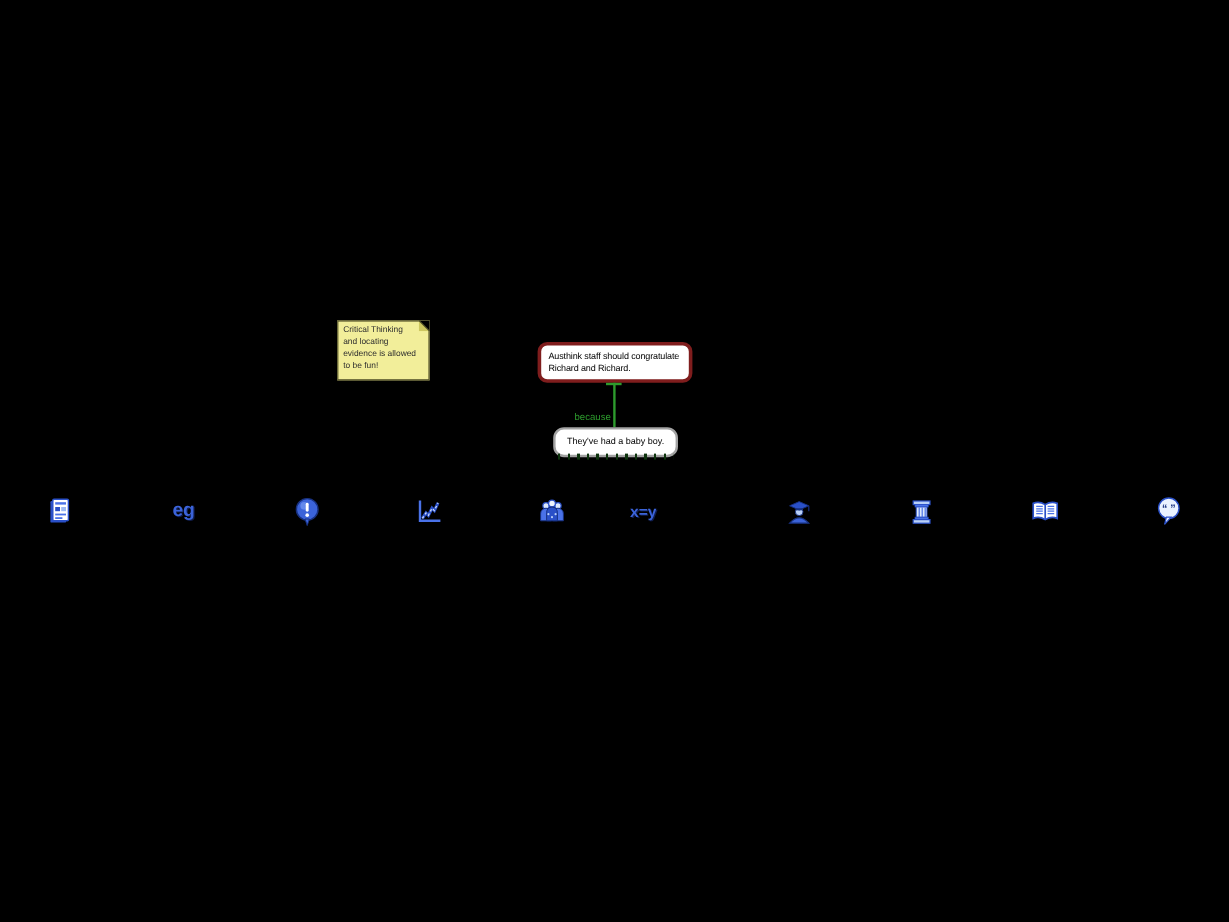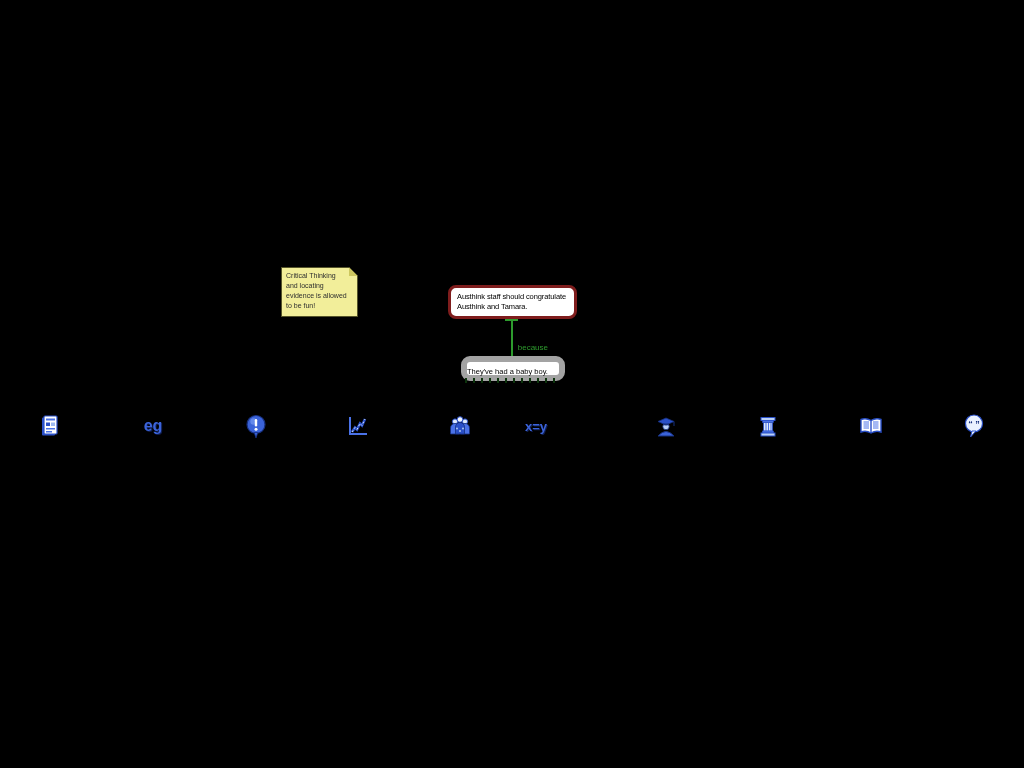--- a/index.html
+++ b/index.html
@@ -17,26 +17,26 @@
   
   .claim{
     position:absolute;left:448px;top:285px;width:129px;height:34px;
     background:#ffffff;border:3px solid #7f1d1d;border-radius:8px;box-sizing:border-box;
     padding:4px 6px;color:#000;font-size:7.5px;line-height:10px;letter-spacing:-0.1px;
   }
   .conn-vline{position:absolute;left:511px;top:319px;width:2px;height:37px;background:#2d9b2d;}
   .conn-cap{position:absolute;left:505px;top:319px;width:13px;height:2px;background:#2d9b2d;}
   .conn-label{
     position:absolute;left:471px;top:343px;width:38px;text-align:right;
-    color:#2d9b2d;font-size:8px;line-height:10px;margin-left:39px;
+    color:#2d9b2d;font-size:8px;line-height:10px;
   }
   .reason{
     position:absolute;left:461px;top:356px;width:104px;height:25px;
-    background:#ffffff;border:6px solid #a3a3a3;border-radius:9px;box-sizing:border-box;
-    color:#000;font-size:7.5px;line-height:20px;text-align:left;z-index:1;
+    background:#ffffff;border:2px solid #a3a3a3;border-radius:9px;box-sizing:border-box;
+    color:#000;font-size:7.5px;line-height:20px;text-align:center;z-index:1;
   }
   .reason-ticks{
     position:absolute;left:465px;top:378px;width:96px;height:5px;z-index:2;
     background:repeating-linear-gradient(90deg,#0c330c 0 2px,transparent 2px 8px);
   }
   
   .icon-slot{position:absolute;top:410px;width:32px;height:32px;display:flex;align-items:center;justify-content:center;}
   .txt-icon{color:#3b63d9;font-weight:bold;text-shadow:1px 1px 0 #101e4f;}
   .eg-label{font-size:16px;text-align:right;}
   .xy-label{font-size:13px;}
@@ -54,21 +54,21 @@
     <span style="display:block">to be fun!</span>
     <svg class="fold" width="9" height="9" viewBox="0 0 9 9">
       <path d="M0 0 L9 9 L0 9 Z" fill="#cdc75f"></path>
       <path d="M0 0 L9 0 L9 9 Z" fill="#000000"></path>
       <path d="M0 0 L9 9" stroke="#55542a" stroke-width="1"></path>
     </svg>
   </div>
 
   <div class="claim">
     <span style="display:block">Austhink staff should congratulate</span>
-    <span style="display:block">Austhink and Tamara.</span>
+    <span style="display:block">Richard and Richard.</span>
   </div>
 
   <div class="conn-cap"></div>
   <div class="conn-vline"></div>
   <div class="conn-label">because</div>
 
   <div class="reason">They've had a baby boy.</div>
   <div class="reason-ticks"></div>
 
   <div class="icon-slot" style="left:34px">

